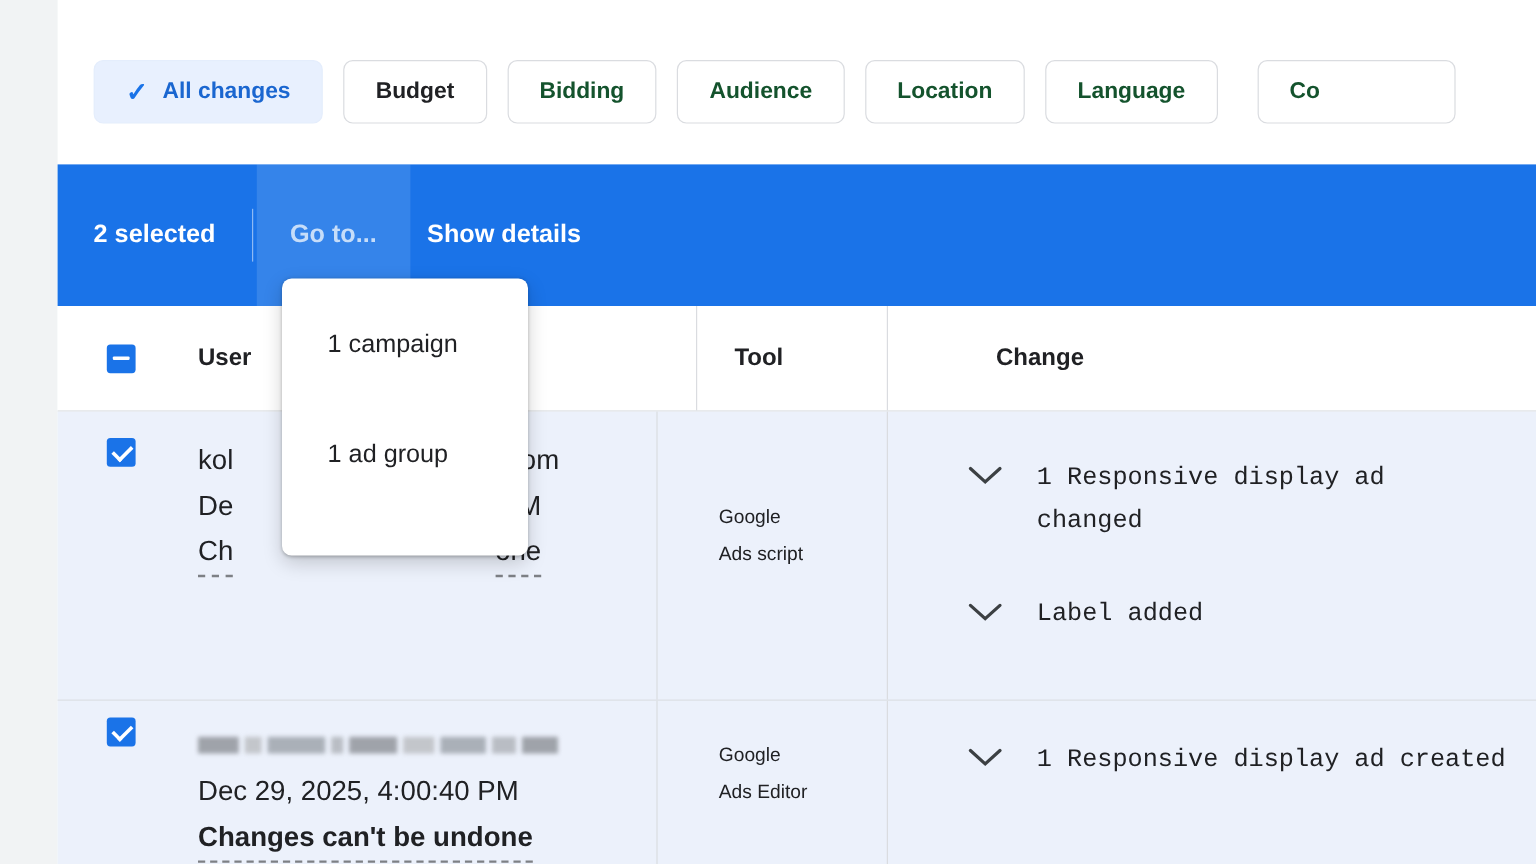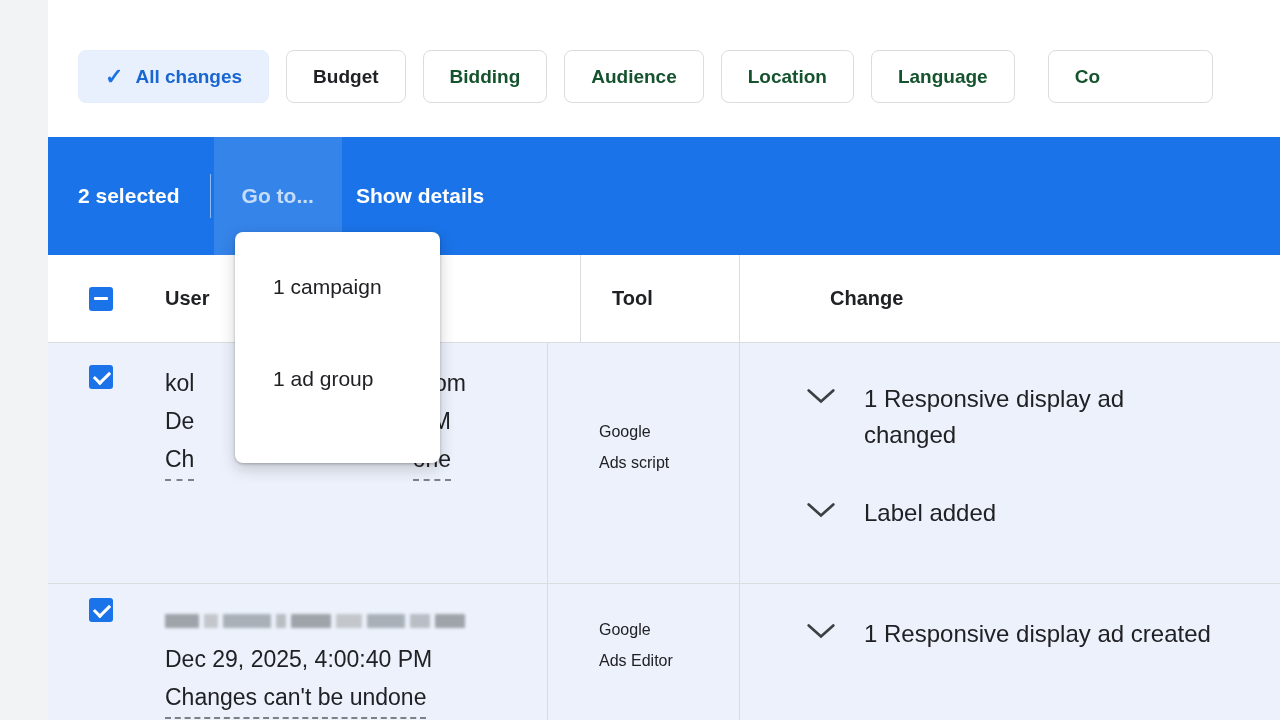--- a/index.html
+++ b/index.html
@@ -57,40 +57,40 @@
   .cb.check::after{content:"";position:absolute;left:8px;top:3px;width:7px;height:13px;
                    border:solid #fff;border-width:0 3px 3px 0;transform:rotate(45deg);}
   .cb.indet::after{content:"";position:absolute;left:5px;top:10.5px;width:14px;height:3px;
                    background:#fff;border-radius:1px;}
 
   
   .fragline{display:flex;justify-content:space-between;}
   .fragline.w1{width:301px;}
   .fragline.w2{width:286px;}
   .dashed{border-bottom:2px dashed #7d8085;padding-bottom:1px;cursor:default;}
-  .undone-full{display:inline-block;border-bottom:2px dashed #7d8085;padding-bottom:1px;cursor:default;}
+  .undone-full{display:inline-block;border-bottom:2px dashed #7d8085;padding-bottom:1px;cursor:default;font-weight:bold;}
 
   
   .redact{display:flex;gap:5px;align-items:center;height:38px;filter:blur(1.6px);}
   .redact span{display:inline-block;height:14px;border-radius:1px;}
   .rb1{width:34px;background:#9fa3aa;}
   .rb2{width:14px;background:#c3c6cb;}
   .rb3{width:48px;background:#aab0b8;}
   .rb4{width:10px;background:#b9bdc4;}
   .rb5{width:40px;background:#9fa3aa;}
   .rb6{width:26px;background:#c3c6cb;}
   .rb7{width:38px;background:#aab0b8;}
   .rb8{width:20px;background:#b9bdc4;}
   .rb9{width:30px;background:#9fa3aa;}
 
   
   .change-entry{display:flex;gap:28px;align-items:flex-start;}
   .change-entry + .change-entry{margin-top:42px;}
   .chev{flex:none;margin-top:7px;cursor:pointer;}
-  .change-text{font-size:24px;line-height:36px;color:#202124;}
+  .change-text{font-size:21px;line-height:36px;color:#202124;font-family:Liberation Mono, monospace;}
   .w-narrow{max-width:300px;}
   .w-wide{white-space:nowrap;}
 
   
   .menu{position:absolute;left:203px;top:232px;width:205px;height:231px;background:#fff;
         border-radius:8px;box-shadow:0 1px 3px rgba(0,0,0,0.25),0 6px 16px rgba(0,0,0,0.18);
         z-index:10;padding-top:9px;box-sizing:border-box;margin-left:32px;}
   .menu-item{height:92px;display:flex;align-items:center;padding-left:38px;font-size:21px;
              color:#202124;cursor:pointer;}
 </style>

